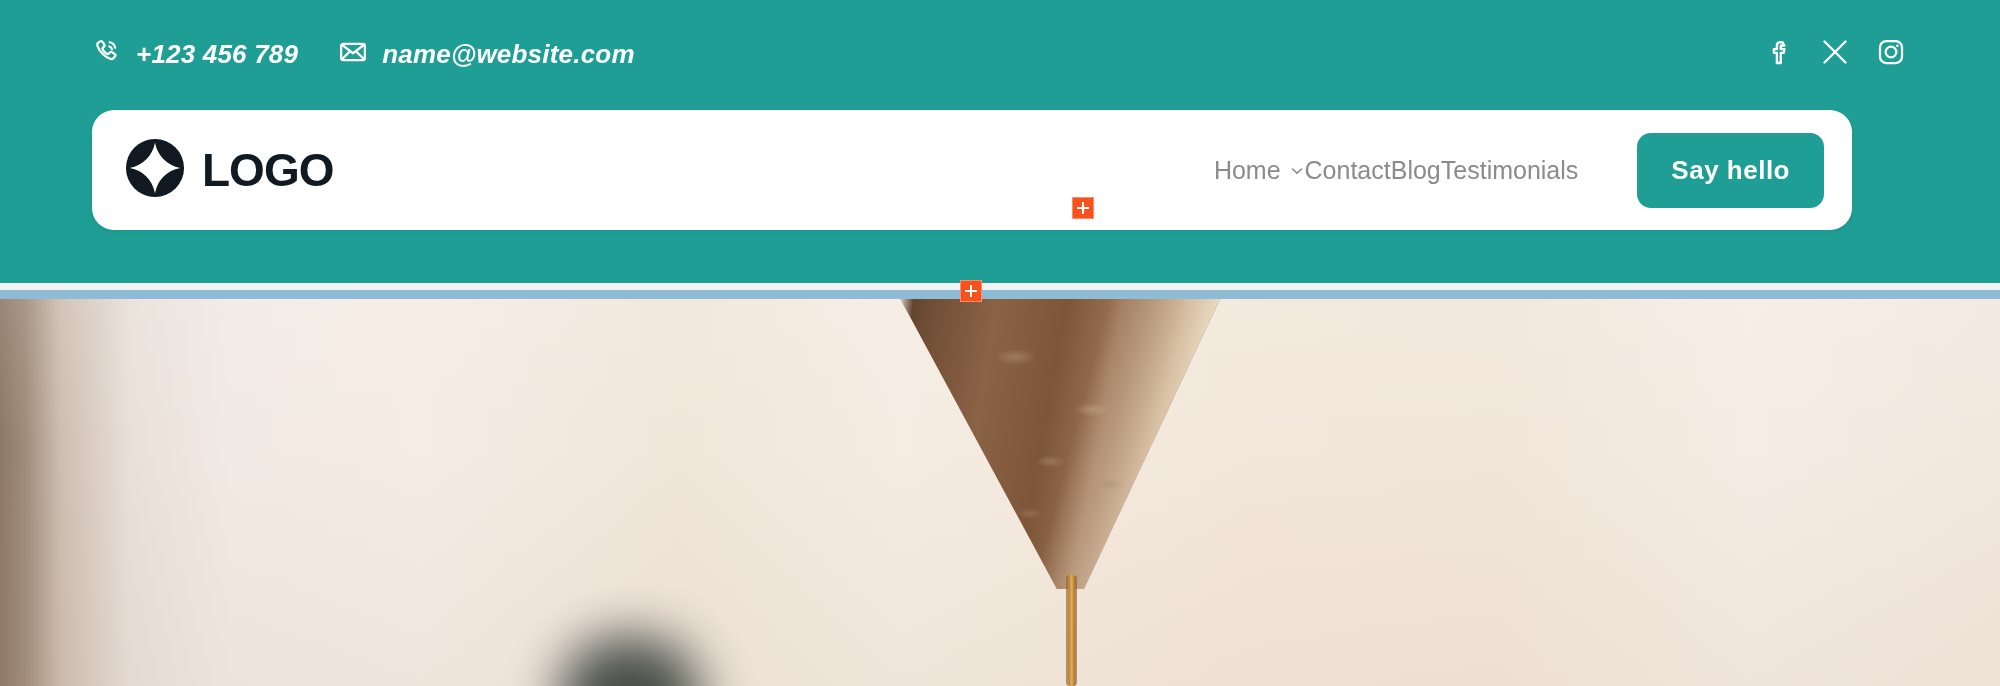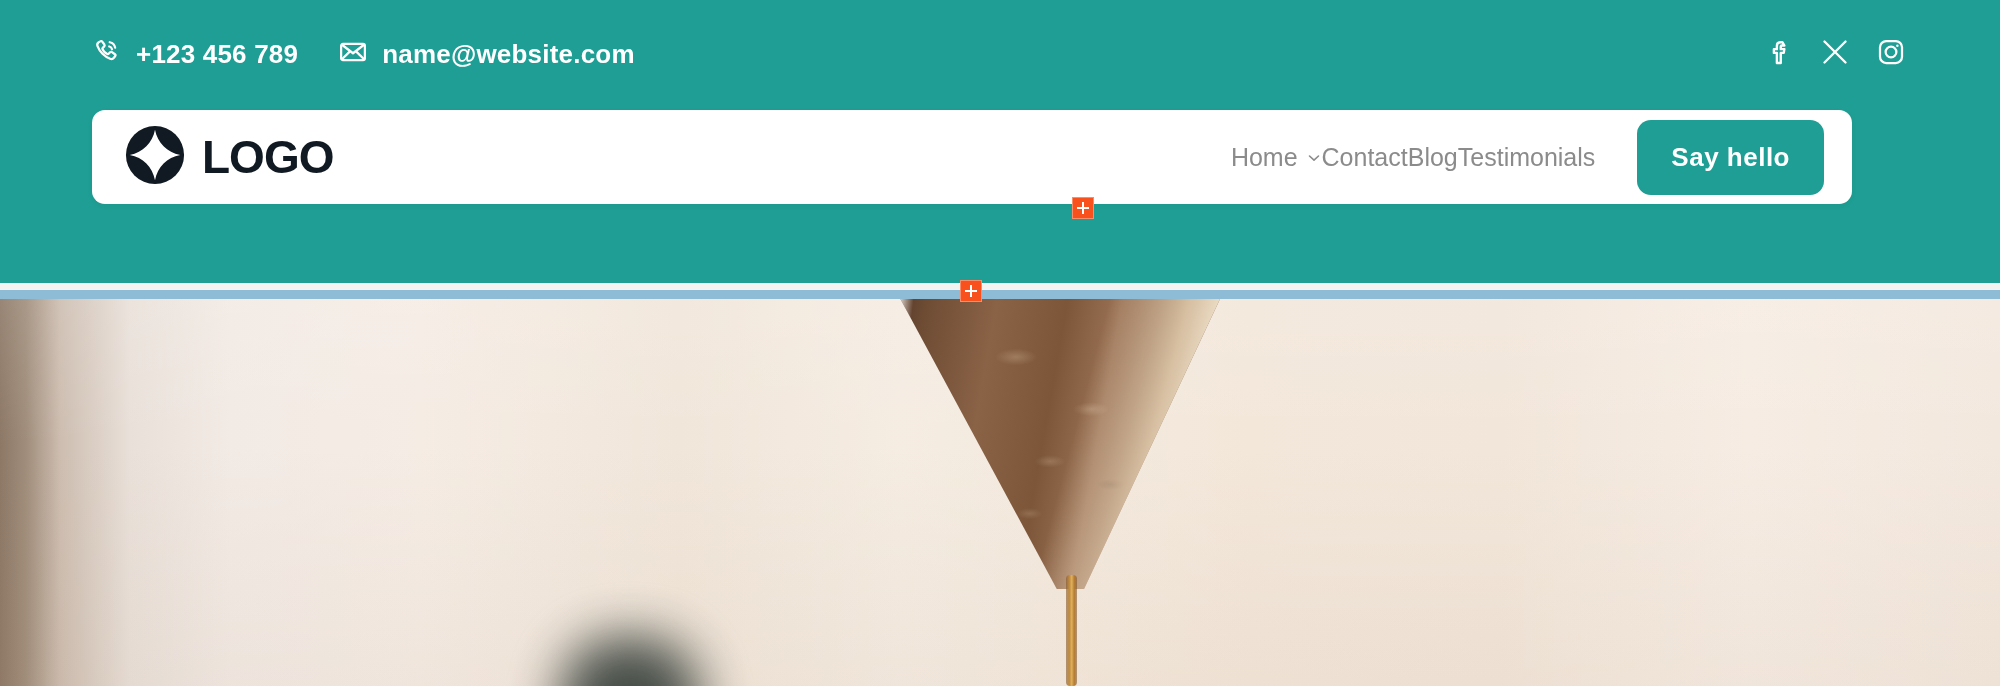--- a/index.html
+++ b/index.html
@@ -54,20 +54,21 @@
     text-decoration: none;
     white-space: nowrap;
   }
 
   .contact-item .label {
     font-size: 26px;
     font-weight: 700;
     letter-spacing: 0.2px;
     color: #ffffff;
     line-height: 1;
+    font-style: italic;
   }
 
   .ico { display: block; }
 
   .social-group {
     margin-left: auto;
     display: flex;
     align-items: center;
     gap: 22px;
   }
@@ -80,23 +81,23 @@
     height: 34px;
     text-decoration: none;
   }
 
   
   .navbar {
     position: absolute;
     left: 92px;
     top: 110px;
     width: 1760px;
-    height: 94px;
+    height: 120px;
     background: #ffffff;
-    border-radius: 13px;
+    border-radius: 22px;
     display: flex;
     align-items: center;
     padding: 0 28px 0 32px;
     box-shadow: 0 2px 6px rgba(0,0,0,0.04);
   }
 
   .brand {
     display: flex;
     align-items: center;
     gap: 16px;
@@ -122,21 +123,21 @@
     align-items: center;
     gap: 8px;
     font-size: 25px;
     color: #8b8b8b;
     text-decoration: none;
     white-space: nowrap;
     line-height: 1;
   }
 
   .cta-button {
-    margin-left: 42px;
+    margin-left: 59px;
     background: #1e9e94;
     color: #ffffff;
     font-size: 26px;
     font-weight: 700;
     border: none;
     border-radius: 14px;
     padding: 22px 34px;
     cursor: pointer;
     white-space: nowrap;
     font-family: "Liberation Sans", sans-serif;

